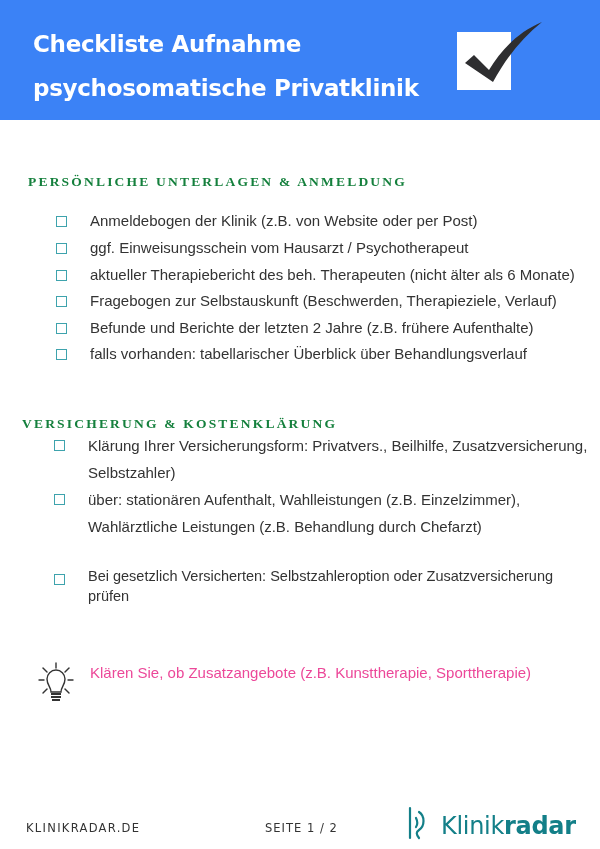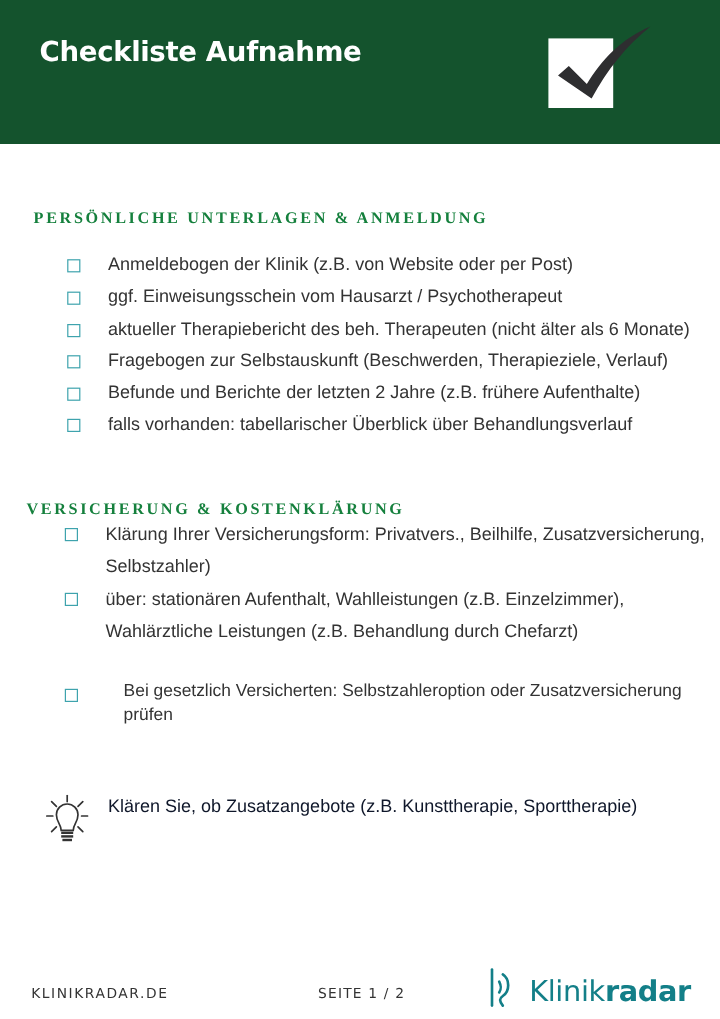--- a/index.html
+++ b/index.html
@@ -2,21 +2,21 @@
 <html><head>
   <meta charset="utf-8">
   <style>
     html, body { margin: 0; padding: 0; }
     body {
       width: 600px; height: 849px; background: #ffffff; position: relative; overflow: hidden;
       font-family: "DejaVu Sans", sans-serif; color: #333;
     }
     .header {
       position: absolute; left: 0; top: 0; width: 600px; height: 120px;
-      background: #14532d;
+      background: #3b82f6;
     }
     .header-title {
       position: absolute; left: 33px; top: 22px; color: #fff;
       font-family: "DejaVu Sans", sans-serif; font-weight: bold;
       font-size: 23px; line-height: 44px; letter-spacing: -0.3px;
     }
     .header-check { position: absolute; left: 456px; top: 20px; width: 90px; height: 80px; }
     .section-heading {
       position: absolute; font-family: Liberation Serif, serif; font-weight: bold;
       font-size: 13.5px; letter-spacing: 2.2px; color: #15803d;
@@ -24,33 +24,34 @@
     .item {
       position: absolute; left: 56px; font-family: "Liberation Sans", sans-serif; font-size: 15px; color: #333;
     }
     .cb {
       position: absolute; left: 0; width: 11px; height: 11px;
       border: 1.5px solid #3ea3ad; box-sizing: border-box; background: #fff;
     }
     .item-text { position: absolute; left: 34px; white-space: nowrap; }
     .ml { line-height: 27px; }
     .tip-icon { position: absolute; left: 38px; top: 662px; width: 36px; height: 42px; }
-    .tip-text { position: absolute; left: 90px; top: 659px; font-family: "Liberation Sans", sans-serif; font-size: 15px; line-height: 27px; color: #0f172a; }
+    .tip-text { position: absolute; left: 90px; top: 659px; font-family: "Liberation Sans", sans-serif; font-size: 15px; line-height: 27px; color: #ec4899; }
     .footer-left { position: absolute; left: 26px; top: 821px; font-family: "DejaVu Sans", sans-serif; font-size: 11.5px; letter-spacing: 1.3px; color: #333; }
     .footer-mid { position: absolute; left: 265px; top: 821px; font-family: "DejaVu Sans", sans-serif; font-size: 11.5px; letter-spacing: 1px; color: #333; }
     .logo { position: absolute; left: 407px; top: 806px; height: 34px; display: flex; align-items: flex-end; }
     .logo-text { font-family: "DejaVu Sans", sans-serif; font-size: 24px; color: #137f88; margin-left: 8px; letter-spacing: -0.3px; }
     .logo-text b { font-weight: bold; }
   </style>
 </head>
 <body>
 
 <div class="header">
   <div class="header-title">
     <div>Checkliste Aufnahme</div>
+    <div>psychosomatische Privatklinik</div>
   </div>
   <svg class="header-check" viewBox="0 0 90 80">
     <rect x="1" y="12" width="54" height="58" fill="#ffffff"></rect>
     <path d="M9 43 L18 35 L33 50 C45 30 62 12 86 2 C66 18 50 38 37 62 Z" fill="#2e2e30"></path>
   </svg>
 </div>
 
 <div class="section-heading" style="left:28px; top:174px;">PERSÖNLICHE UNTERLAGEN &amp; ANMELDUNG</div>
 
 <div class="item" style="top:212px;">
@@ -89,21 +90,21 @@
 </div>
 <div class="item" style="left:54px; top:486px;">
   <span class="cb" style="top:8px;"></span>
   <div class="item-text ml" style="top:0;">
     <div>über: stationären Aufenthalt, Wahlleistungen (z.B. Einzelzimmer),</div>
     <div>Wahlärztliche Leistungen (z.B. Behandlung durch Chefarzt)</div>
   </div>
 </div>
 <div class="item" style="left:54px; top:566px;">
   <span class="cb" style="top:8px;"></span>
-  <div class="item-text" style="top:0; line-height:20px; font-size:14.5px;margin-left:15px;">
+  <div class="item-text" style="top:0; line-height:20px; font-size:14.5px;">
     <div>Bei gesetzlich Versicherten: Selbstzahleroption oder Zusatzversicherung</div>
     <div>prüfen</div>
   </div>
 </div>
 
 <svg class="tip-icon" viewBox="0 0 36 42">
   <g stroke="#333" stroke-width="1.4" fill="none" stroke-linecap="round">
     <line x1="18" y1="1" x2="18" y2="6"></line>
     <line x1="5" y1="6" x2="9" y2="10"></line>
     <line x1="31" y1="6" x2="27" y2="10"></line>

